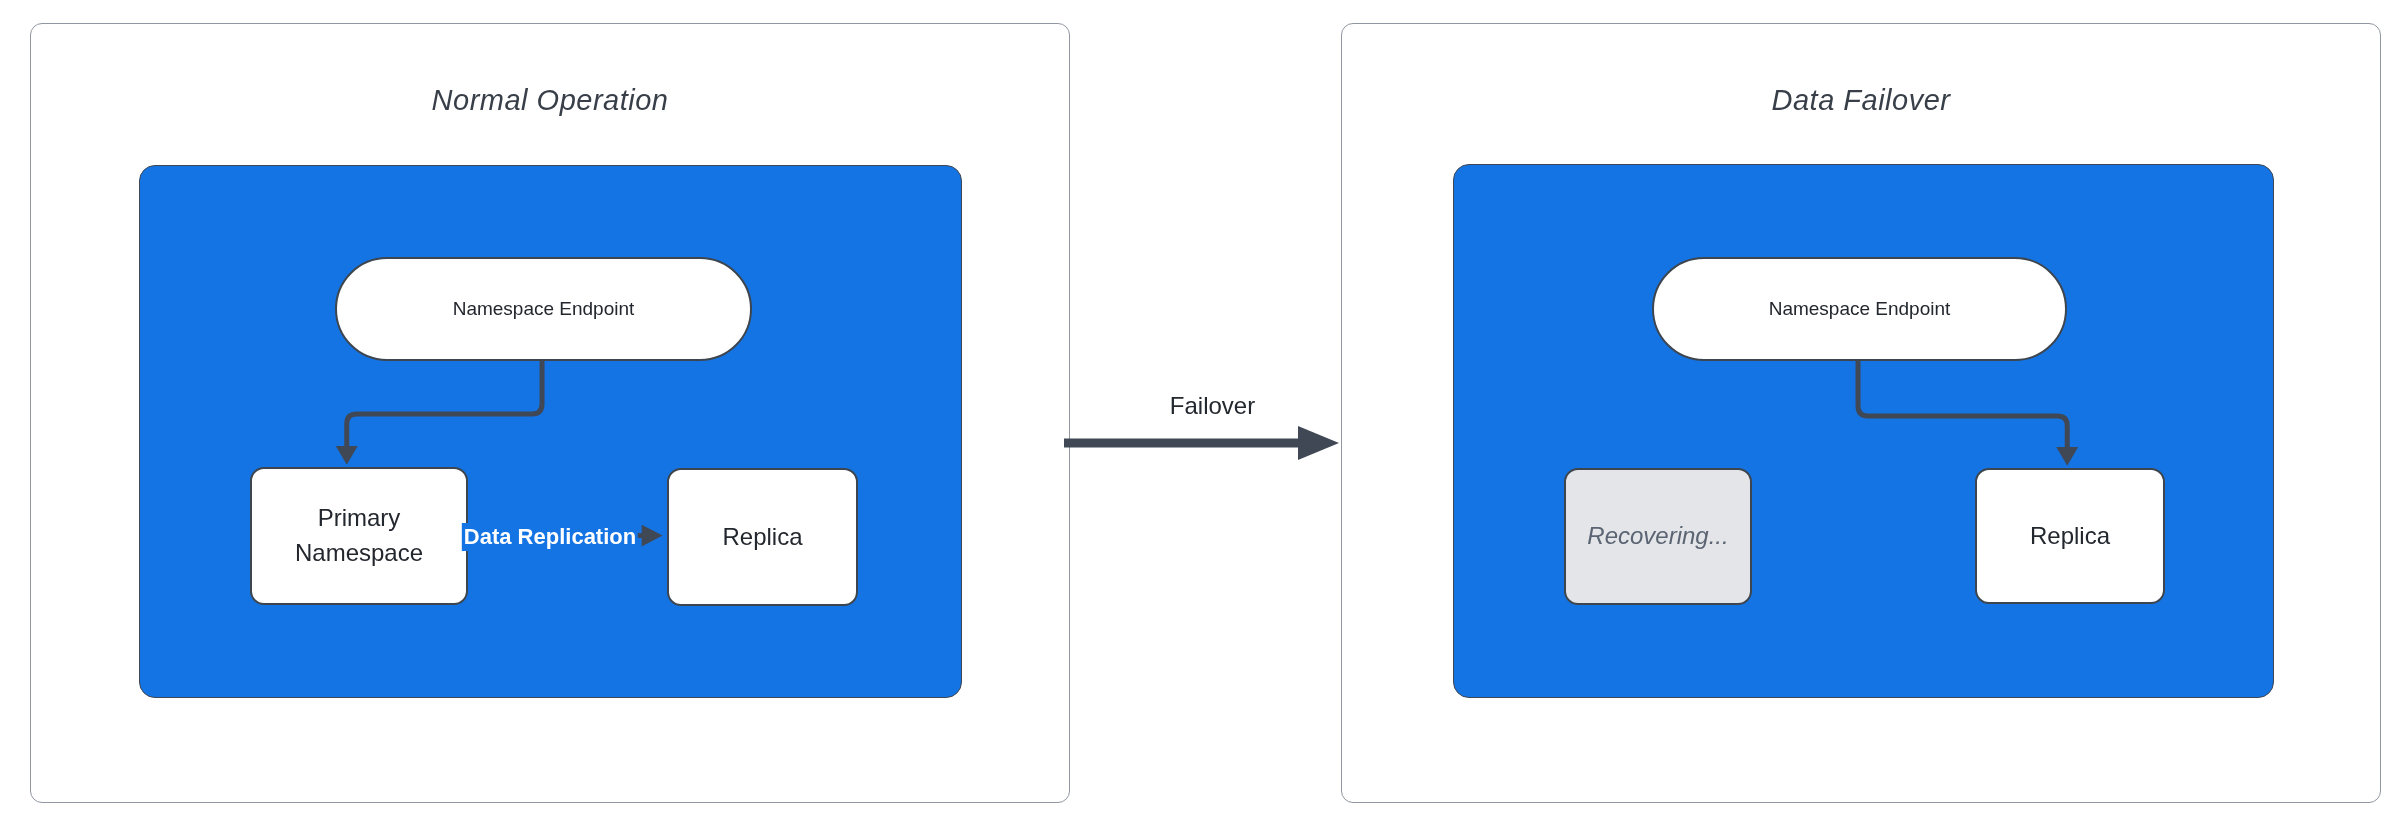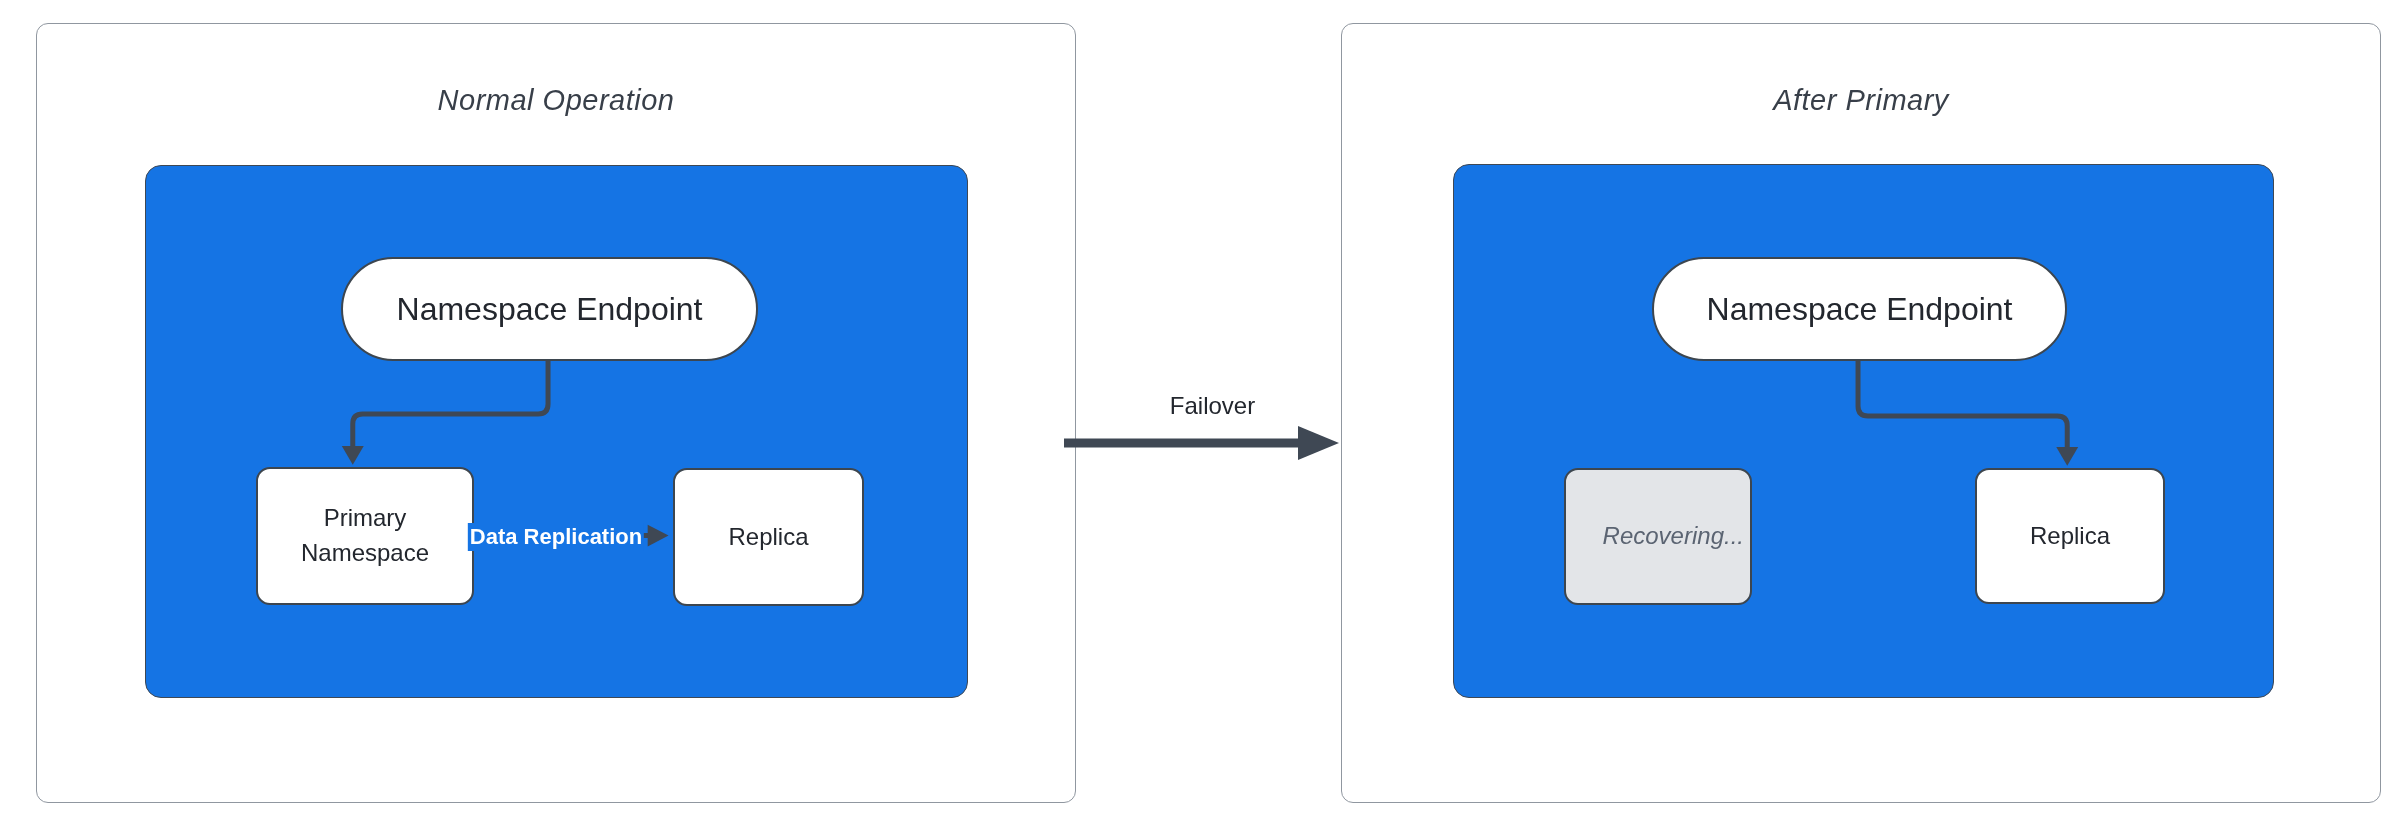--- a/index.html
+++ b/index.html
@@ -11,21 +11,21 @@
     overflow:hidden;
   }
   .panel{
     position:absolute;
     top:23px;width:1040px;height:780px;
     background:#ffffff;
     border:1px solid var(--panel-border,#9097a0);
     border-radius:12px;
     box-sizing:border-box;
   }
-  .panel-left{left:36px;padding-left:27px;}
+  .panel-left{left:30px;padding-left:27px;}
   .panel-right{left:1341px;}
   .panel-title{
     position:absolute;
     top:60px;left:0;width:100%;
     text-align:center;
     font-size:29px;
     font-style:italic;
     color:var(--title-text,#383f49);
     letter-spacing:0.5px;
   }
@@ -43,21 +43,21 @@
     width:100%;height:100%;
     color:var(--stroke-dark,#3f4854);
     pointer-events:none;
   }
   .pill{
     position:absolute;
     background:#ffffff;
     border:2px solid var(--node-border,#3d464f);
     border-radius:60px;
     display:flex;align-items:center;justify-content:center;
-    font-size:32px;
+    font-size:19px;
     color:var(--node-text,#23272e);
     box-sizing:border-box;
   }
   .node{
     position:absolute;
     background:#ffffff;
     border:2px solid var(--node-border,#3d464f);
     border-radius:14px;
     display:flex;align-items:center;justify-content:center;
     text-align:center;
@@ -133,35 +133,35 @@
     </div>
   </div>
 
   <div class="failover-label">Failover</div>
   <svg class="failover-arrow" viewBox="0 0 280 40" aria-hidden="true">
     <path d="M2,20 H238" fill="none" stroke="currentColor" stroke-width="9"></path>
     <polygon points="236,3 236,37 277,20" fill="currentColor"></polygon>
   </svg>
 
   <div class="panel panel-right">
-    <div class="panel-title">After Primary</div>
+    <div class="panel-title">Data Failover</div>
 
     <div class="cluster cluster-right">
 
       <svg class="edges" viewBox="0 0 821 534" aria-hidden="true">
 
         <path d="M405,196 V242 Q405,252 415,252 H605 Q615,252 615,262 V285" fill="none" stroke="currentColor" stroke-width="5"></path>
         <polygon points="604,283 626,283 615,302" fill="currentColor"></polygon>
       </svg>
 
       <div class="pill" style="left:198px;top:92px;width:415px;height:104px;">
         <span>Namespace Endpoint</span>
       </div>
 
-      <div class="node node-gray" style="left:110px;top:303px;width:188px;height:137px;justify-content:flex-end;">
+      <div class="node node-gray" style="left:110px;top:303px;width:188px;height:137px;">
         <span>Recovering...</span>
       </div>
 
       <div class="node" style="left:521px;top:303px;width:190px;height:136px;">
         <span>Replica</span>
       </div>
     </div>
   </div>
 
 </div>

